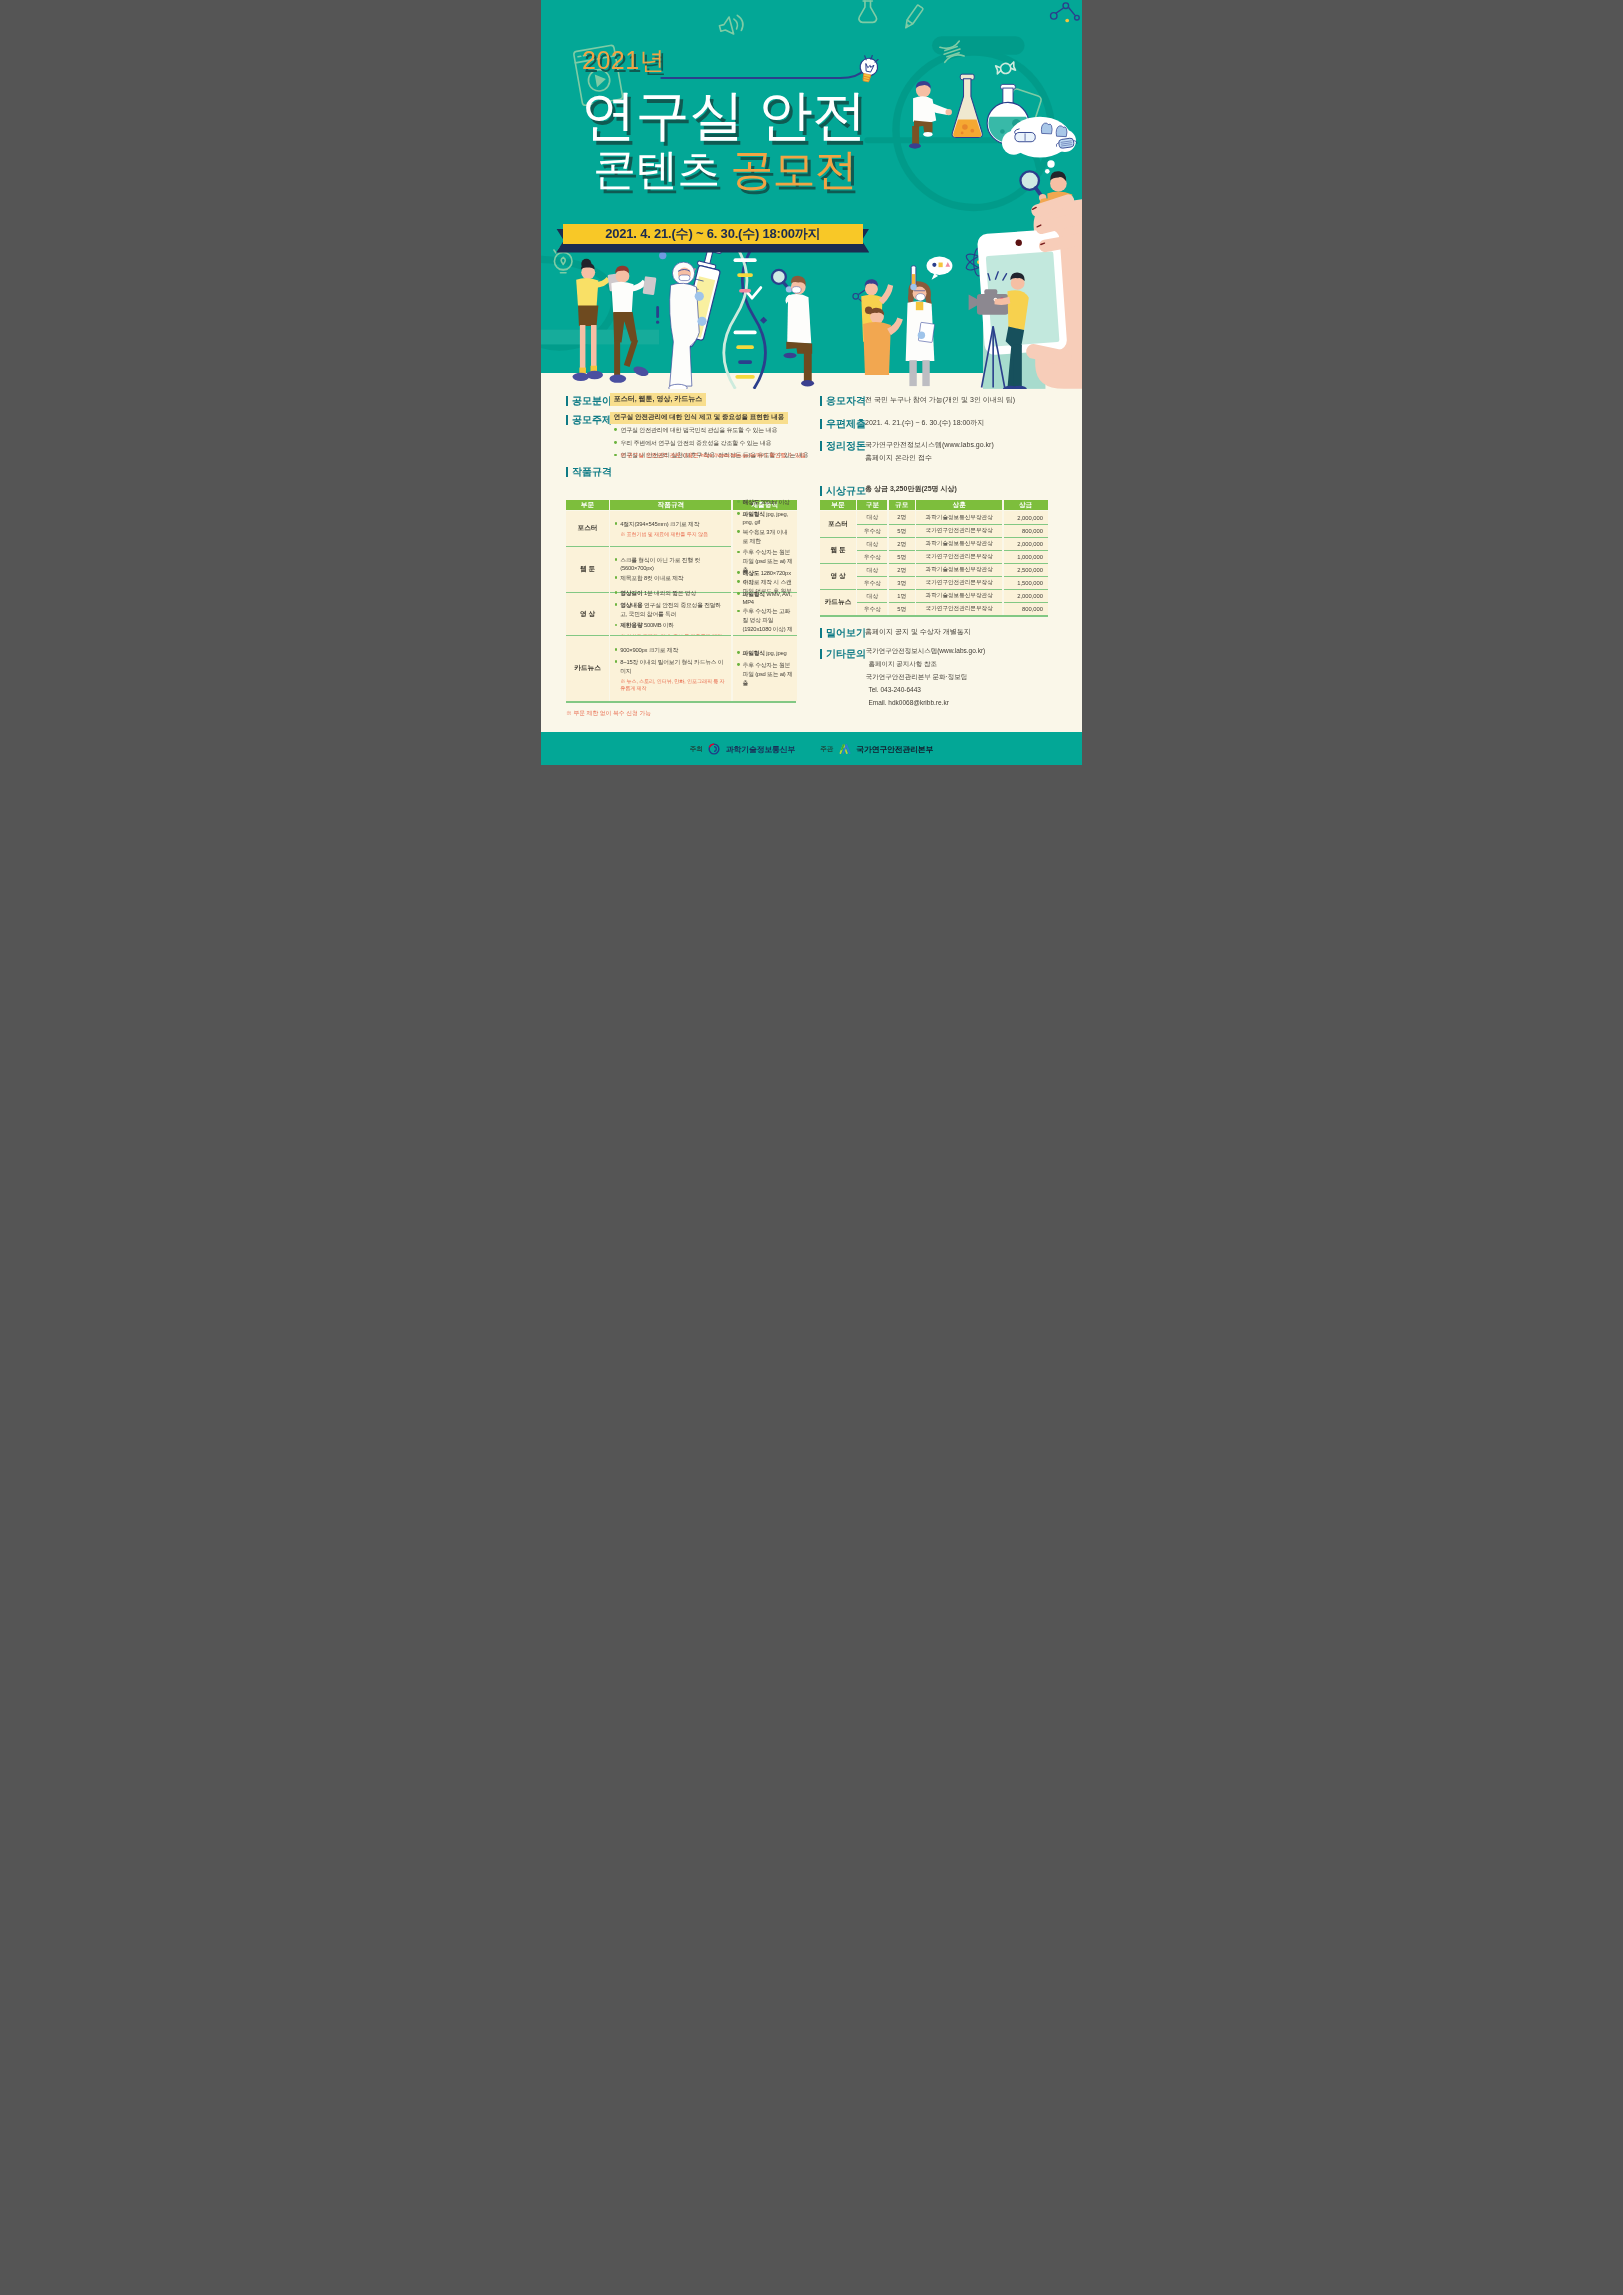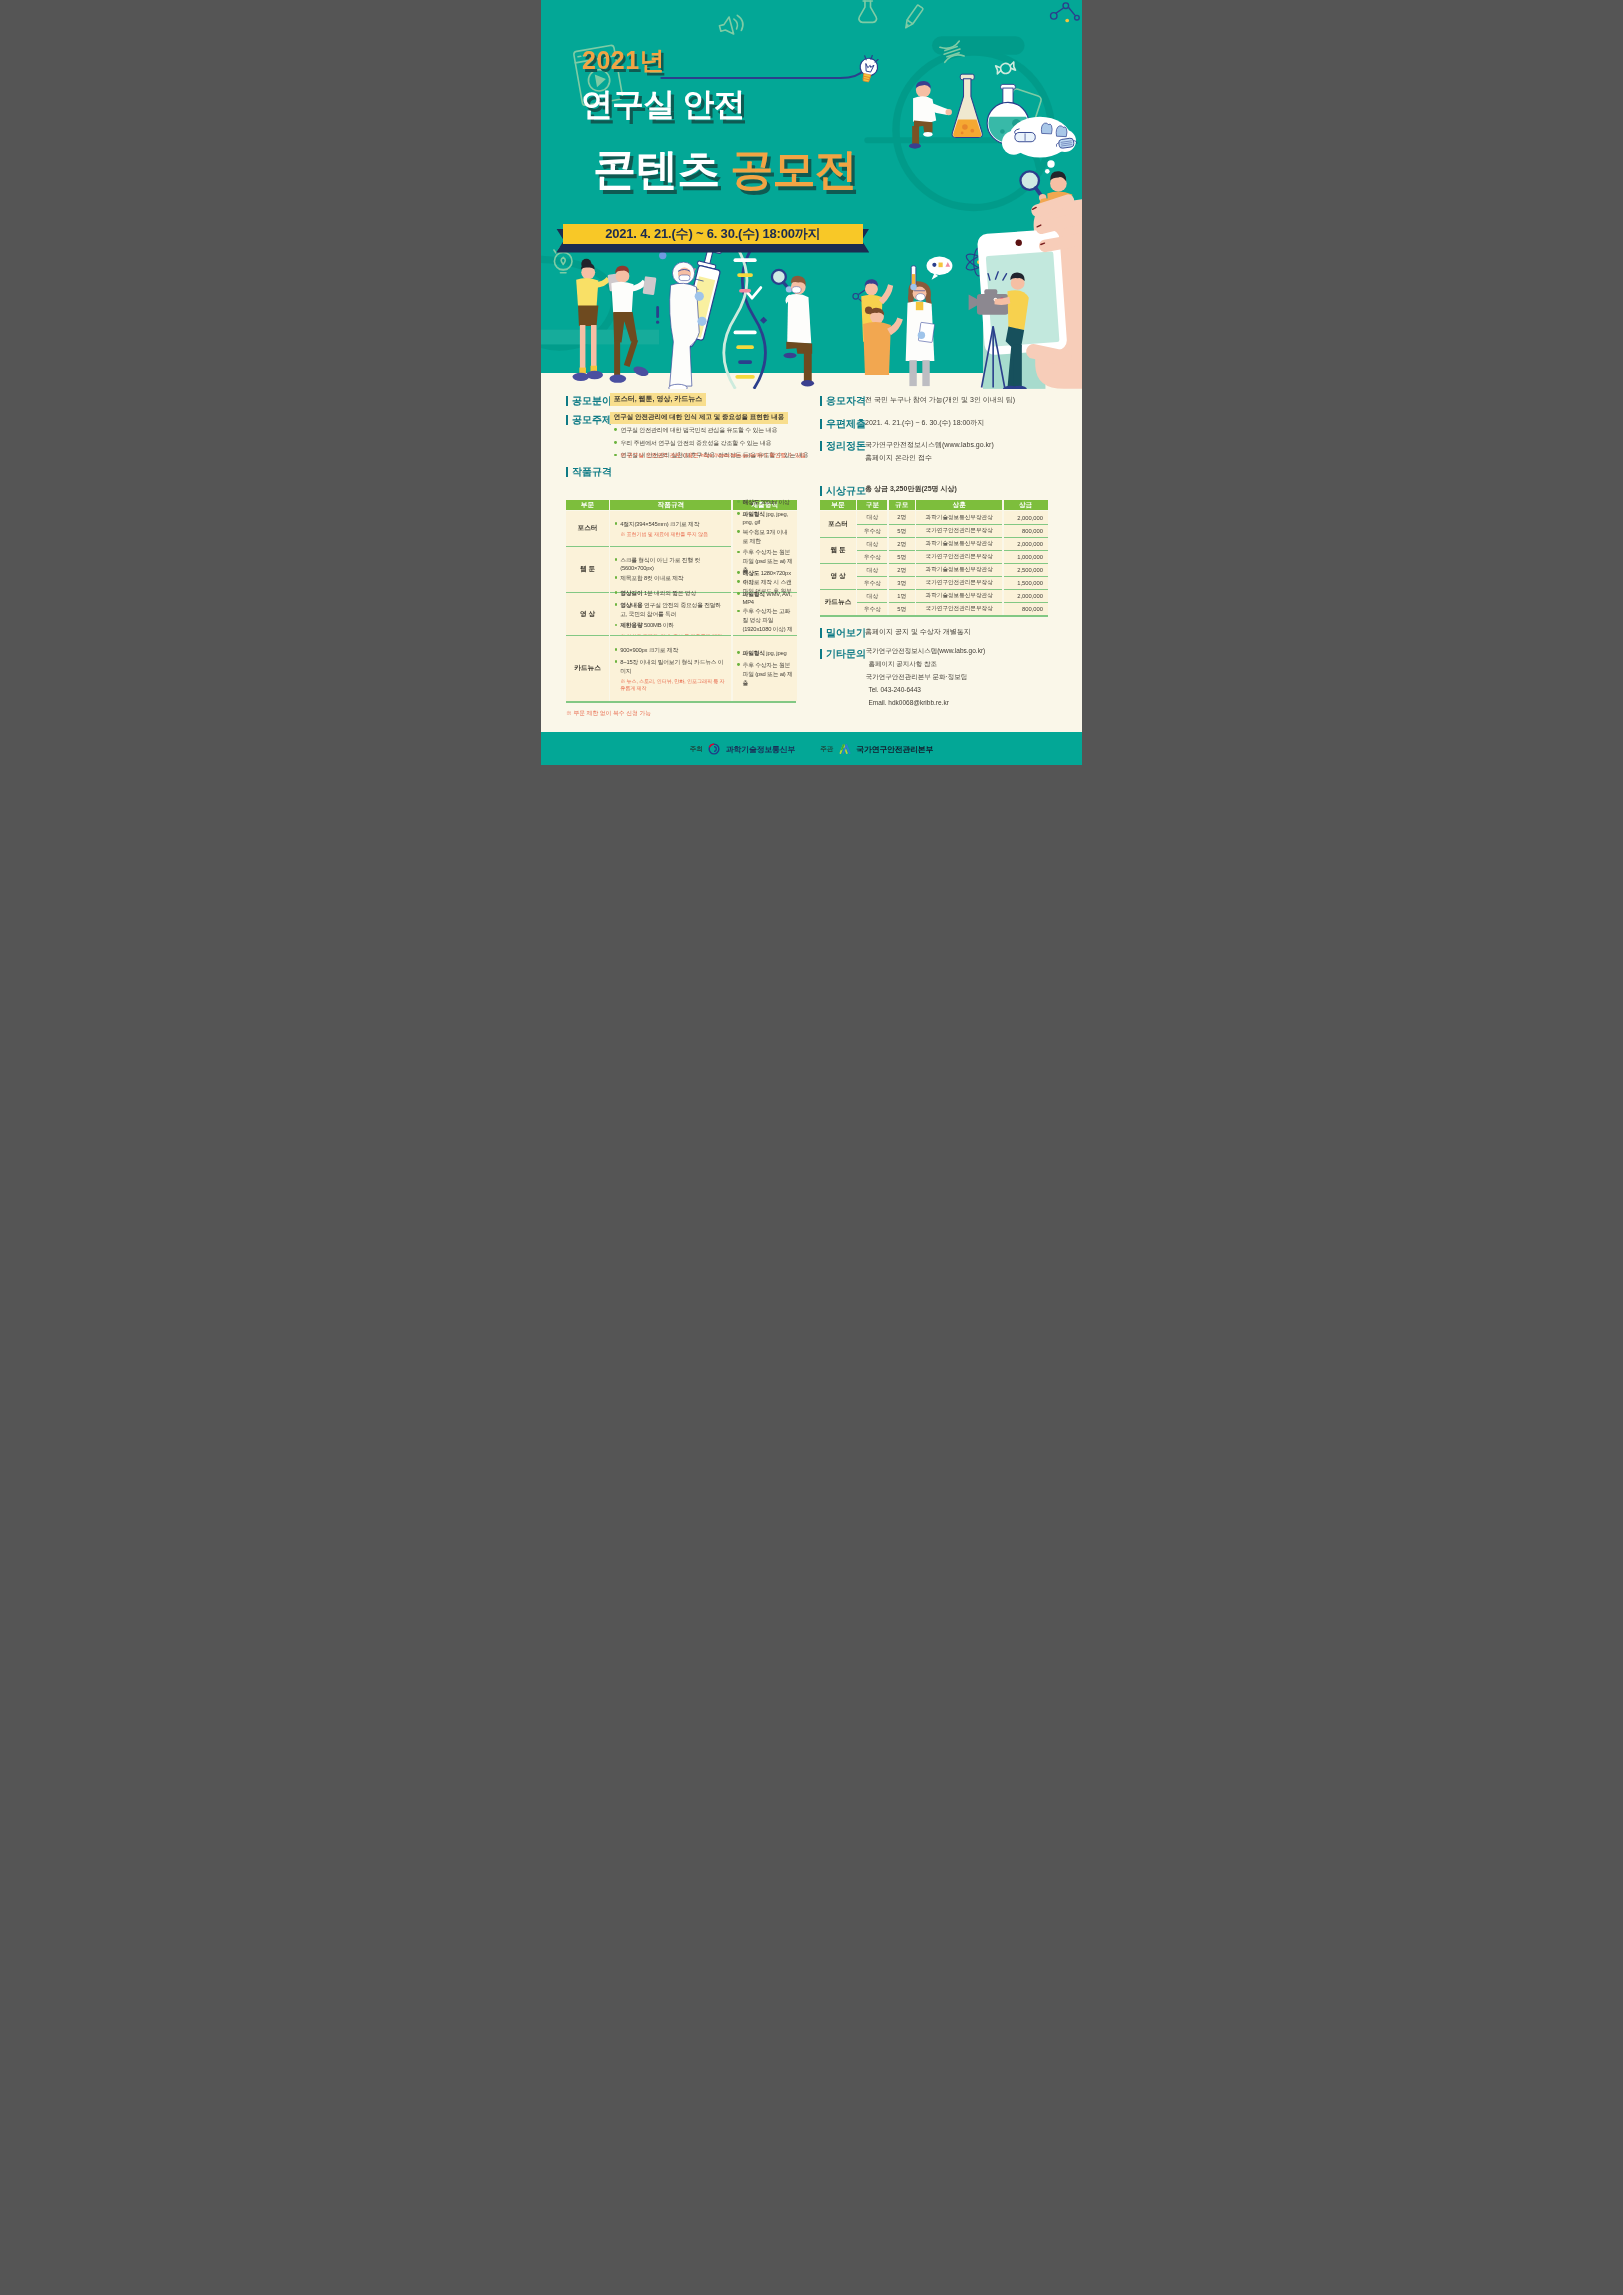--- a/index.html
+++ b/index.html
@@ -2,24 +2,24 @@
 <html style="font-size:7.4px"><head>
 <meta charset="utf-8">
 <style>
   * { margin:0; padding:0; box-sizing:border-box; }
   body { background:#555; font-family:"Liberation Sans", sans-serif; }
   .poster { position:relative; width:541px; height:765px; margin:0 auto; background:#FAF7E9; overflow:hidden; }
 
   
   .hero-bg { position:absolute; left:0; top:0; width:541px; height:373px; background:#03A796; }
   #hero-art { position:absolute; left:0; top:0; width:541px; height:389px; z-index:1; pointer-events:none; }
-  .hero-text { position:absolute; z-index:2; white-space:nowrap; font-weight:700; line-height:1; }
+  .hero-text { position:absolute; z-index:2; white-space:nowrap; font-weight:400; line-height:1; }
   .year { left:41px; top:48px; font-size:25px; color:#F2A444; text-shadow:2.3px 2.8px 0 #0F5A52; letter-spacing:0.5px; }
   #title-line-svg { position:absolute; left:119px; top:55px; width:250px; height:53px; z-index:2; }
-  .title1 { left:40px; top:88px; font-size:32px; color:#FFFFFF; text-shadow:3.2px 3.7px 0 #0F5A52; letter-spacing:-0.9px; }
+  .title1 { left:40px; top:88px; font-size:55px; color:#FFFFFF; text-shadow:3.2px 3.7px 0 #0F5A52; letter-spacing:-0.9px; }
   .title2 { left:40px; top:148px; font-size:43px; text-shadow:3.2px 3.7px 0 #0F5A52; letter-spacing:-0.9px;margin-left:12px; }
   .title2 .w { color:#FFFFFF; } .title2 .o { color:#F2A444; }
   .ribbon { position:absolute; left:15.3px; top:224px; width:313px; height:29px; z-index:2; }
   .ribbon .back { position:absolute; left:0; top:4.6px; width:100%; height:24px; background:#1B2B50;
     clip-path:polygon(0 0,100% 0,97.6% 50%,100% 100%,0 100%,2.4% 50%); }
   .ribbon .front { position:absolute; left:6.5px; right:6.5px; top:0; height:20.4px; background:#F8C827;
     display:flex; align-items:center; justify-content:center; font-size:13px; font-weight:800; color:#1B2B50; letter-spacing:-0.2px; }
 
   
   .sec { position:absolute; display:flex; align-items:center; gap:3.7px; font-weight:800; font-size:10px; color:#0E7B86; white-space:nowrap; z-index:3; }

